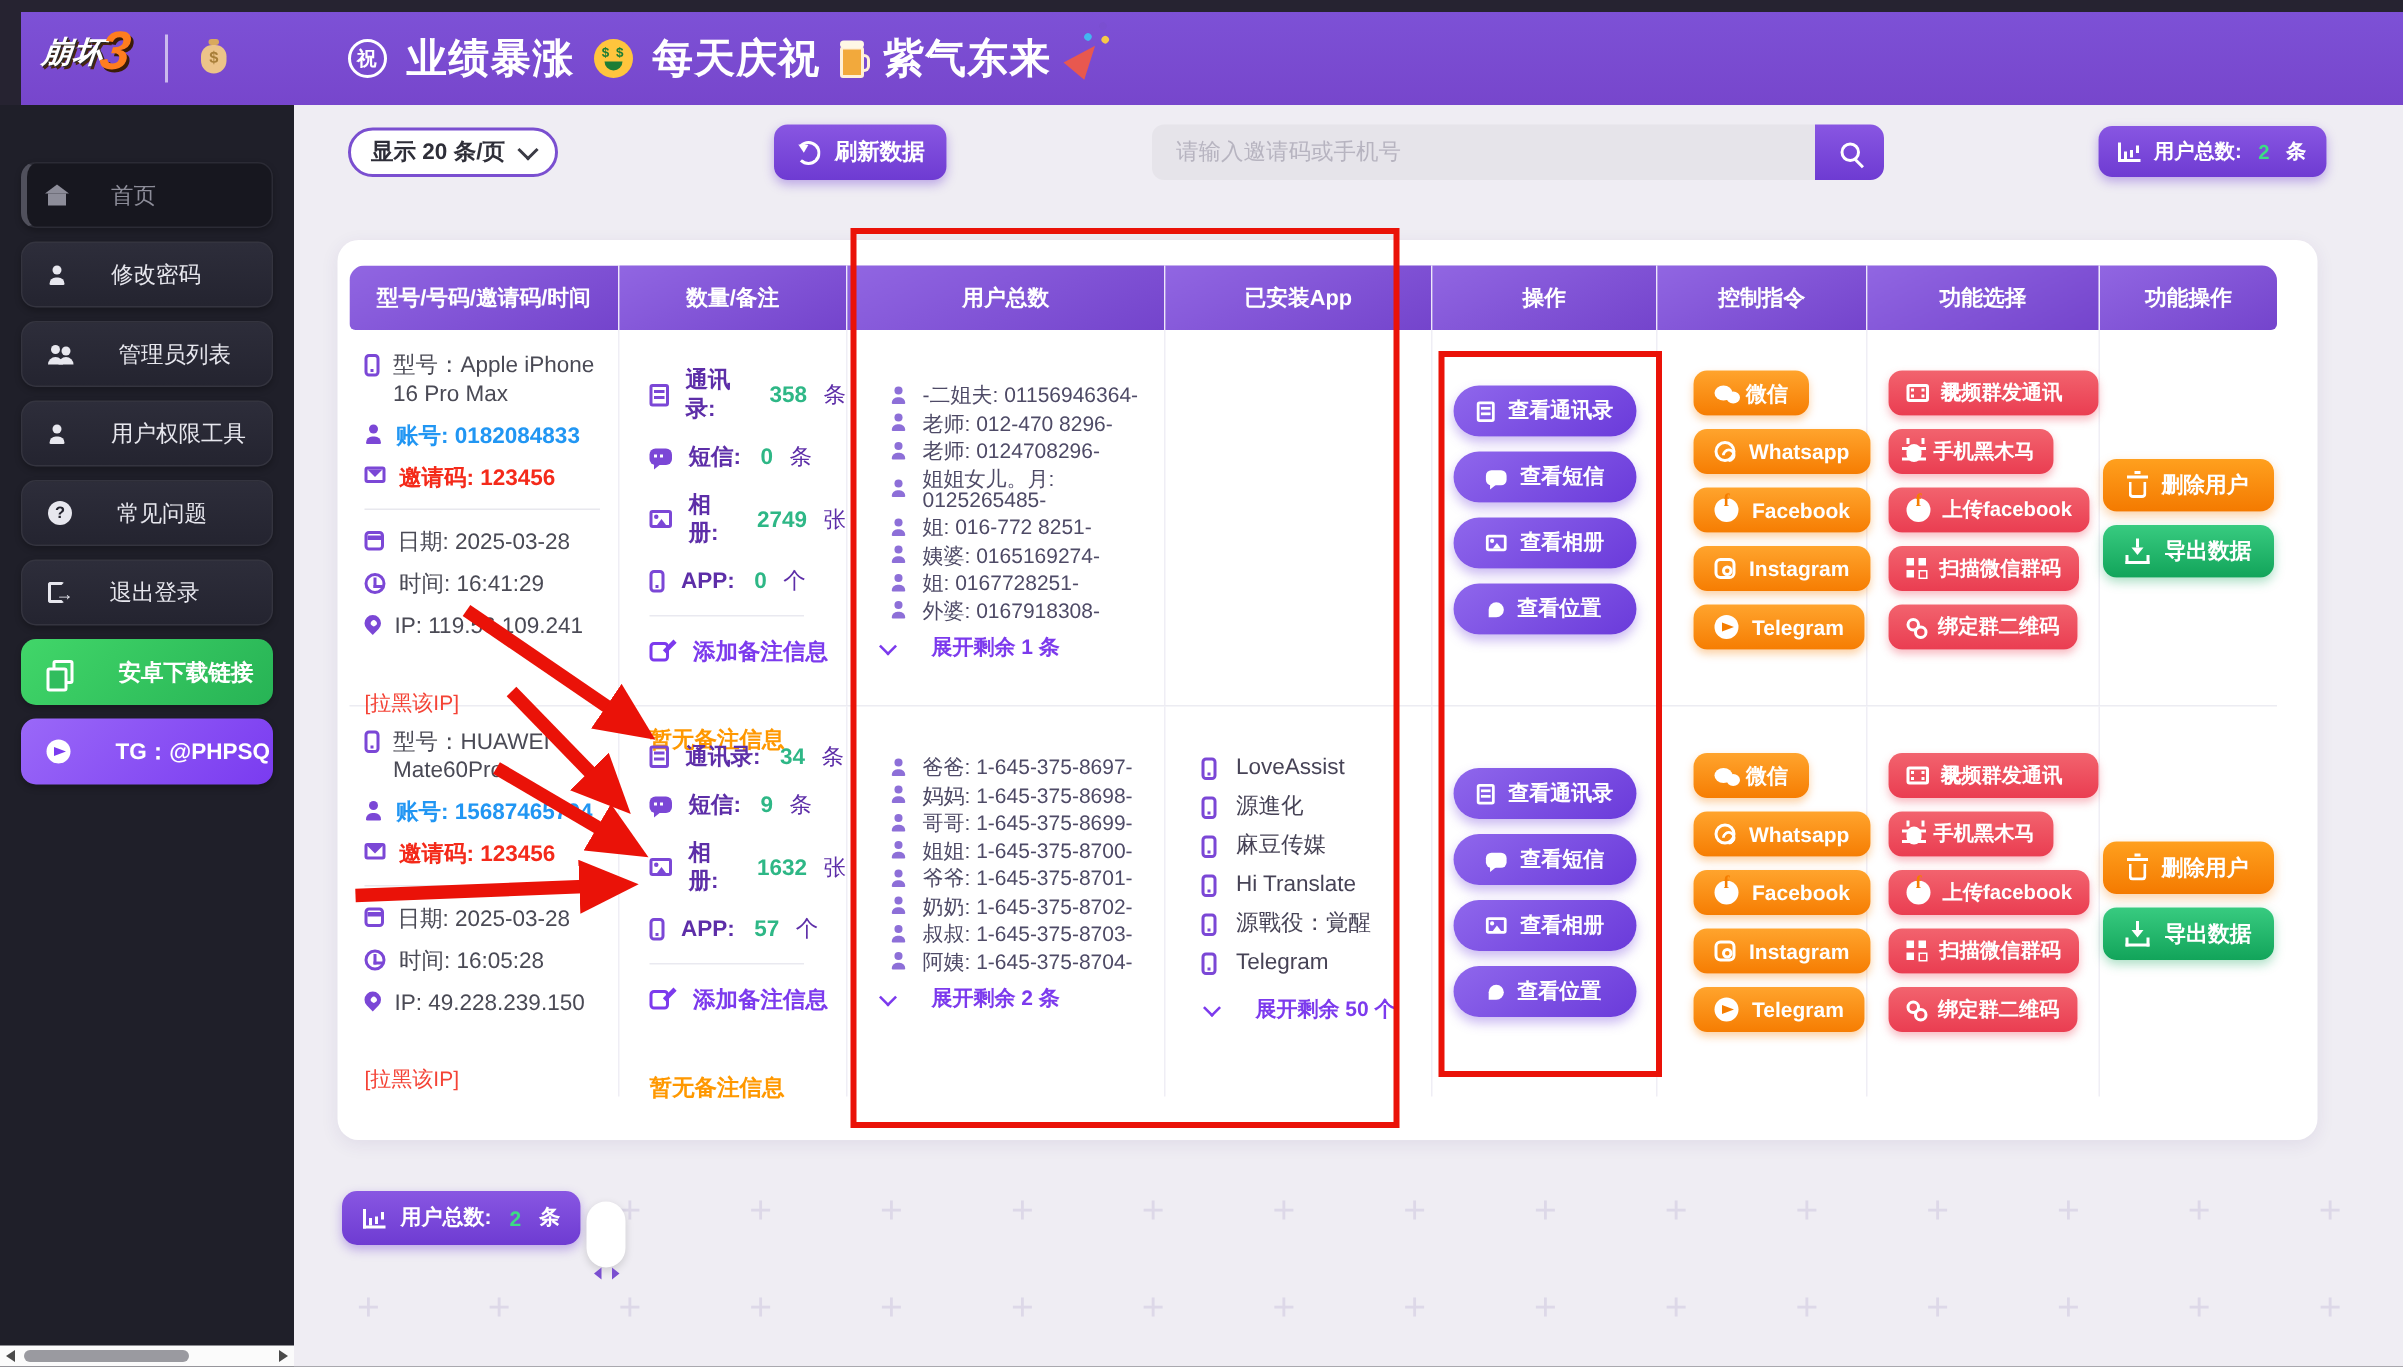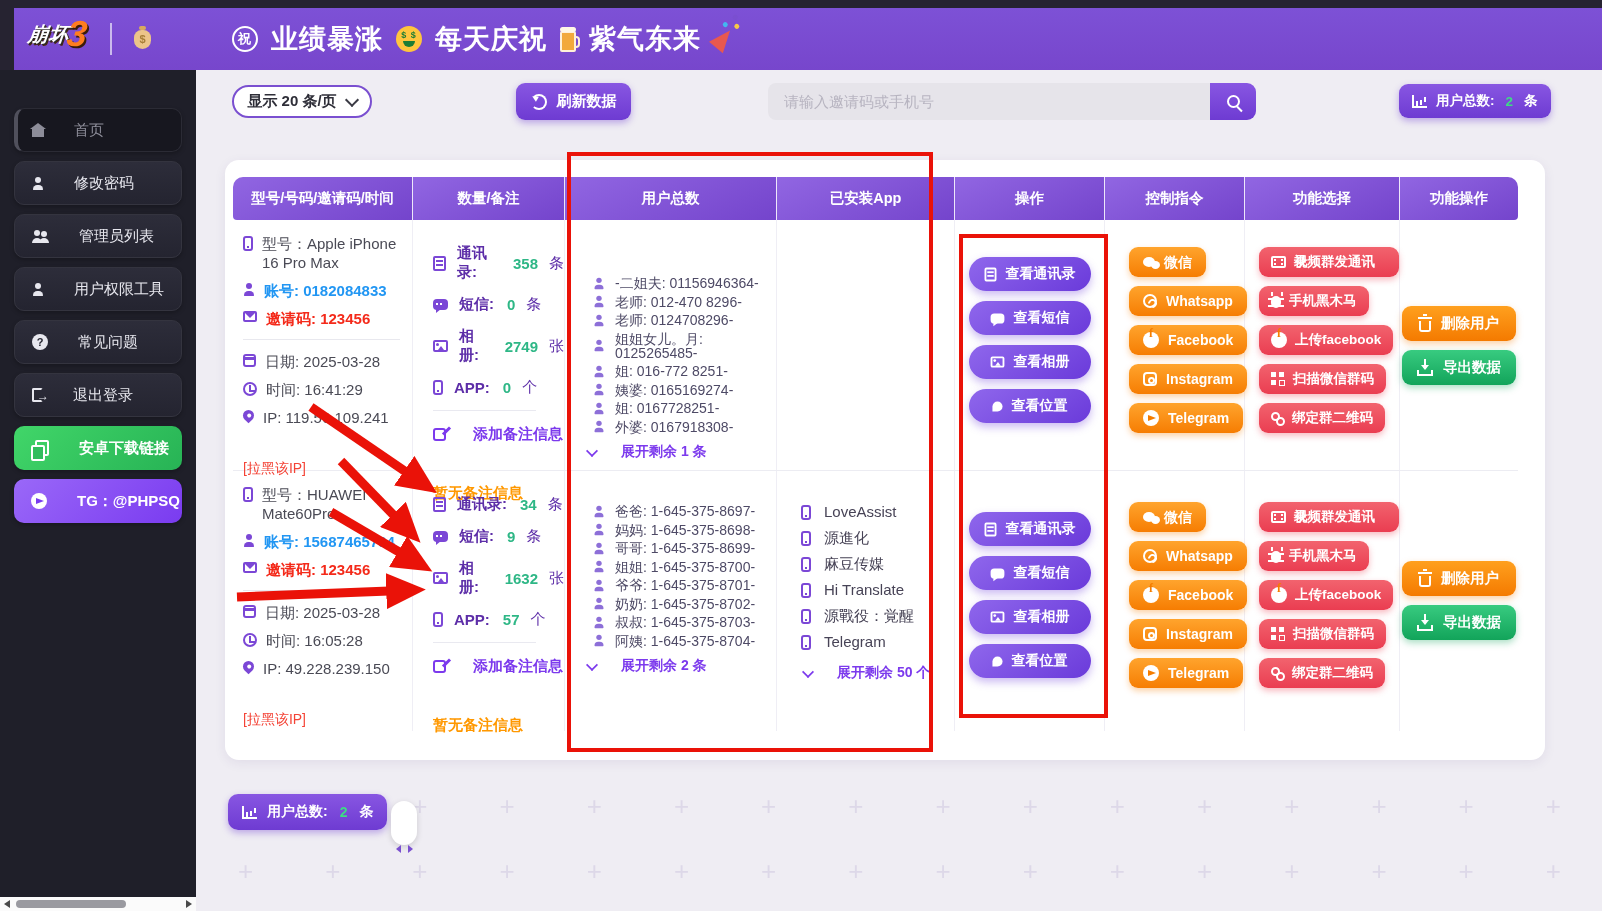--- a/index.html
+++ b/index.html
@@ -154,37 +154,37 @@
   .ic-pin::after{content:"";position:absolute;left:3.5px;top:3.5px;width:4px;height:4px;border-radius:50%;background:#fff}
 
   
   .stats{padding:24px 0 0 20px}
   .sline{display:flex;align-items:center;gap:11px;margin-bottom:13px;font-size:15px}
   .sline .ci{color:#7b47d6}
   .slbl{color:#5d2ea8;font-weight:700}
   .snum{color:#2eb786;font-weight:900;margin-left:2px}
   .sunit{color:#5d2ea8}
   .stats-hr{border:none;border-top:1px solid #e9e9f0;margin:2px 28px 14px 0}
-  .add-note{display:flex;align-items:center;gap:27px;color:#7c3aed;font-weight:900;font-size:15px;cursor:pointer}
+  .add-note{display:flex;align-items:center;gap:16px;color:#7c3aed;font-weight:900;font-size:15px;cursor:pointer}
   .add-note .ci{color:#7c3aed}
   .no-note{margin-top:40px;color:#ff9800;font-weight:900;font-size:15px}
   .ic-book{width:13px;height:15px;border:2px solid currentColor;border-radius:2px;box-sizing:border-box}
   .ic-book::before{content:"";position:absolute;left:1px;top:2px;width:7px;height:2px;background:currentColor;box-shadow:0 4px 0 currentColor}
   .ic-msg{width:15px;height:11px;background:currentColor;border-radius:4px}
   .ic-msg::before{content:"";position:absolute;left:3px;top:4px;width:2px;height:2px;background:#fff;box-shadow:4px 0 0 #fff}
   .ic-msg::after{content:"";position:absolute;left:3px;bottom:-3px;border-top:4px solid currentColor;border-right:5px solid transparent}
   .ic-img{width:15px;height:12px;border:2px solid currentColor;border-radius:2px;box-sizing:border-box}
   .ic-img::before{content:"";position:absolute;left:1px;top:1px;width:3px;height:3px;border-radius:50%;background:currentColor}
   .ic-img::after{content:"";position:absolute;left:3px;bottom:0;border-left:3px solid transparent;
     border-right:3px solid transparent;border-bottom:4px solid currentColor}
   .ic-pen{width:13px;height:13px;border:2px solid currentColor;border-radius:3px;box-sizing:border-box}
   .ic-pen::after{content:"";position:absolute;right:-4px;top:-4px;width:3px;height:10px;background:currentColor;transform:rotate(45deg)}
 
   
-  .contacts{padding:56px 0 0 28px}
+  .contacts{padding:36px 0 0 28px}
   .contacts.r2{padding-top:33px}
   .cline{display:flex;align-items:center;gap:10px;margin-bottom:4.5px;font-size:14px;color:#4e4a66;line-height:14px}
   .cline .ci{color:#8d6fd8;transform:scale(.9)}
   .expand{display:flex;align-items:center;gap:24px;color:#7c3aed;font-weight:700;font-size:14px;
     margin-top:9px;margin-left:-6px;cursor:pointer}
   .expand .ic-chev{border-color:#7c3aed;margin-top:-2px;transform:rotate(45deg) scale(.85)}
 
   
   .apps{padding:33px 0 0 24px}
   .aline{display:flex;align-items:center;gap:13px;margin-bottom:10px;font-size:15px;color:#474356;line-height:16px}

